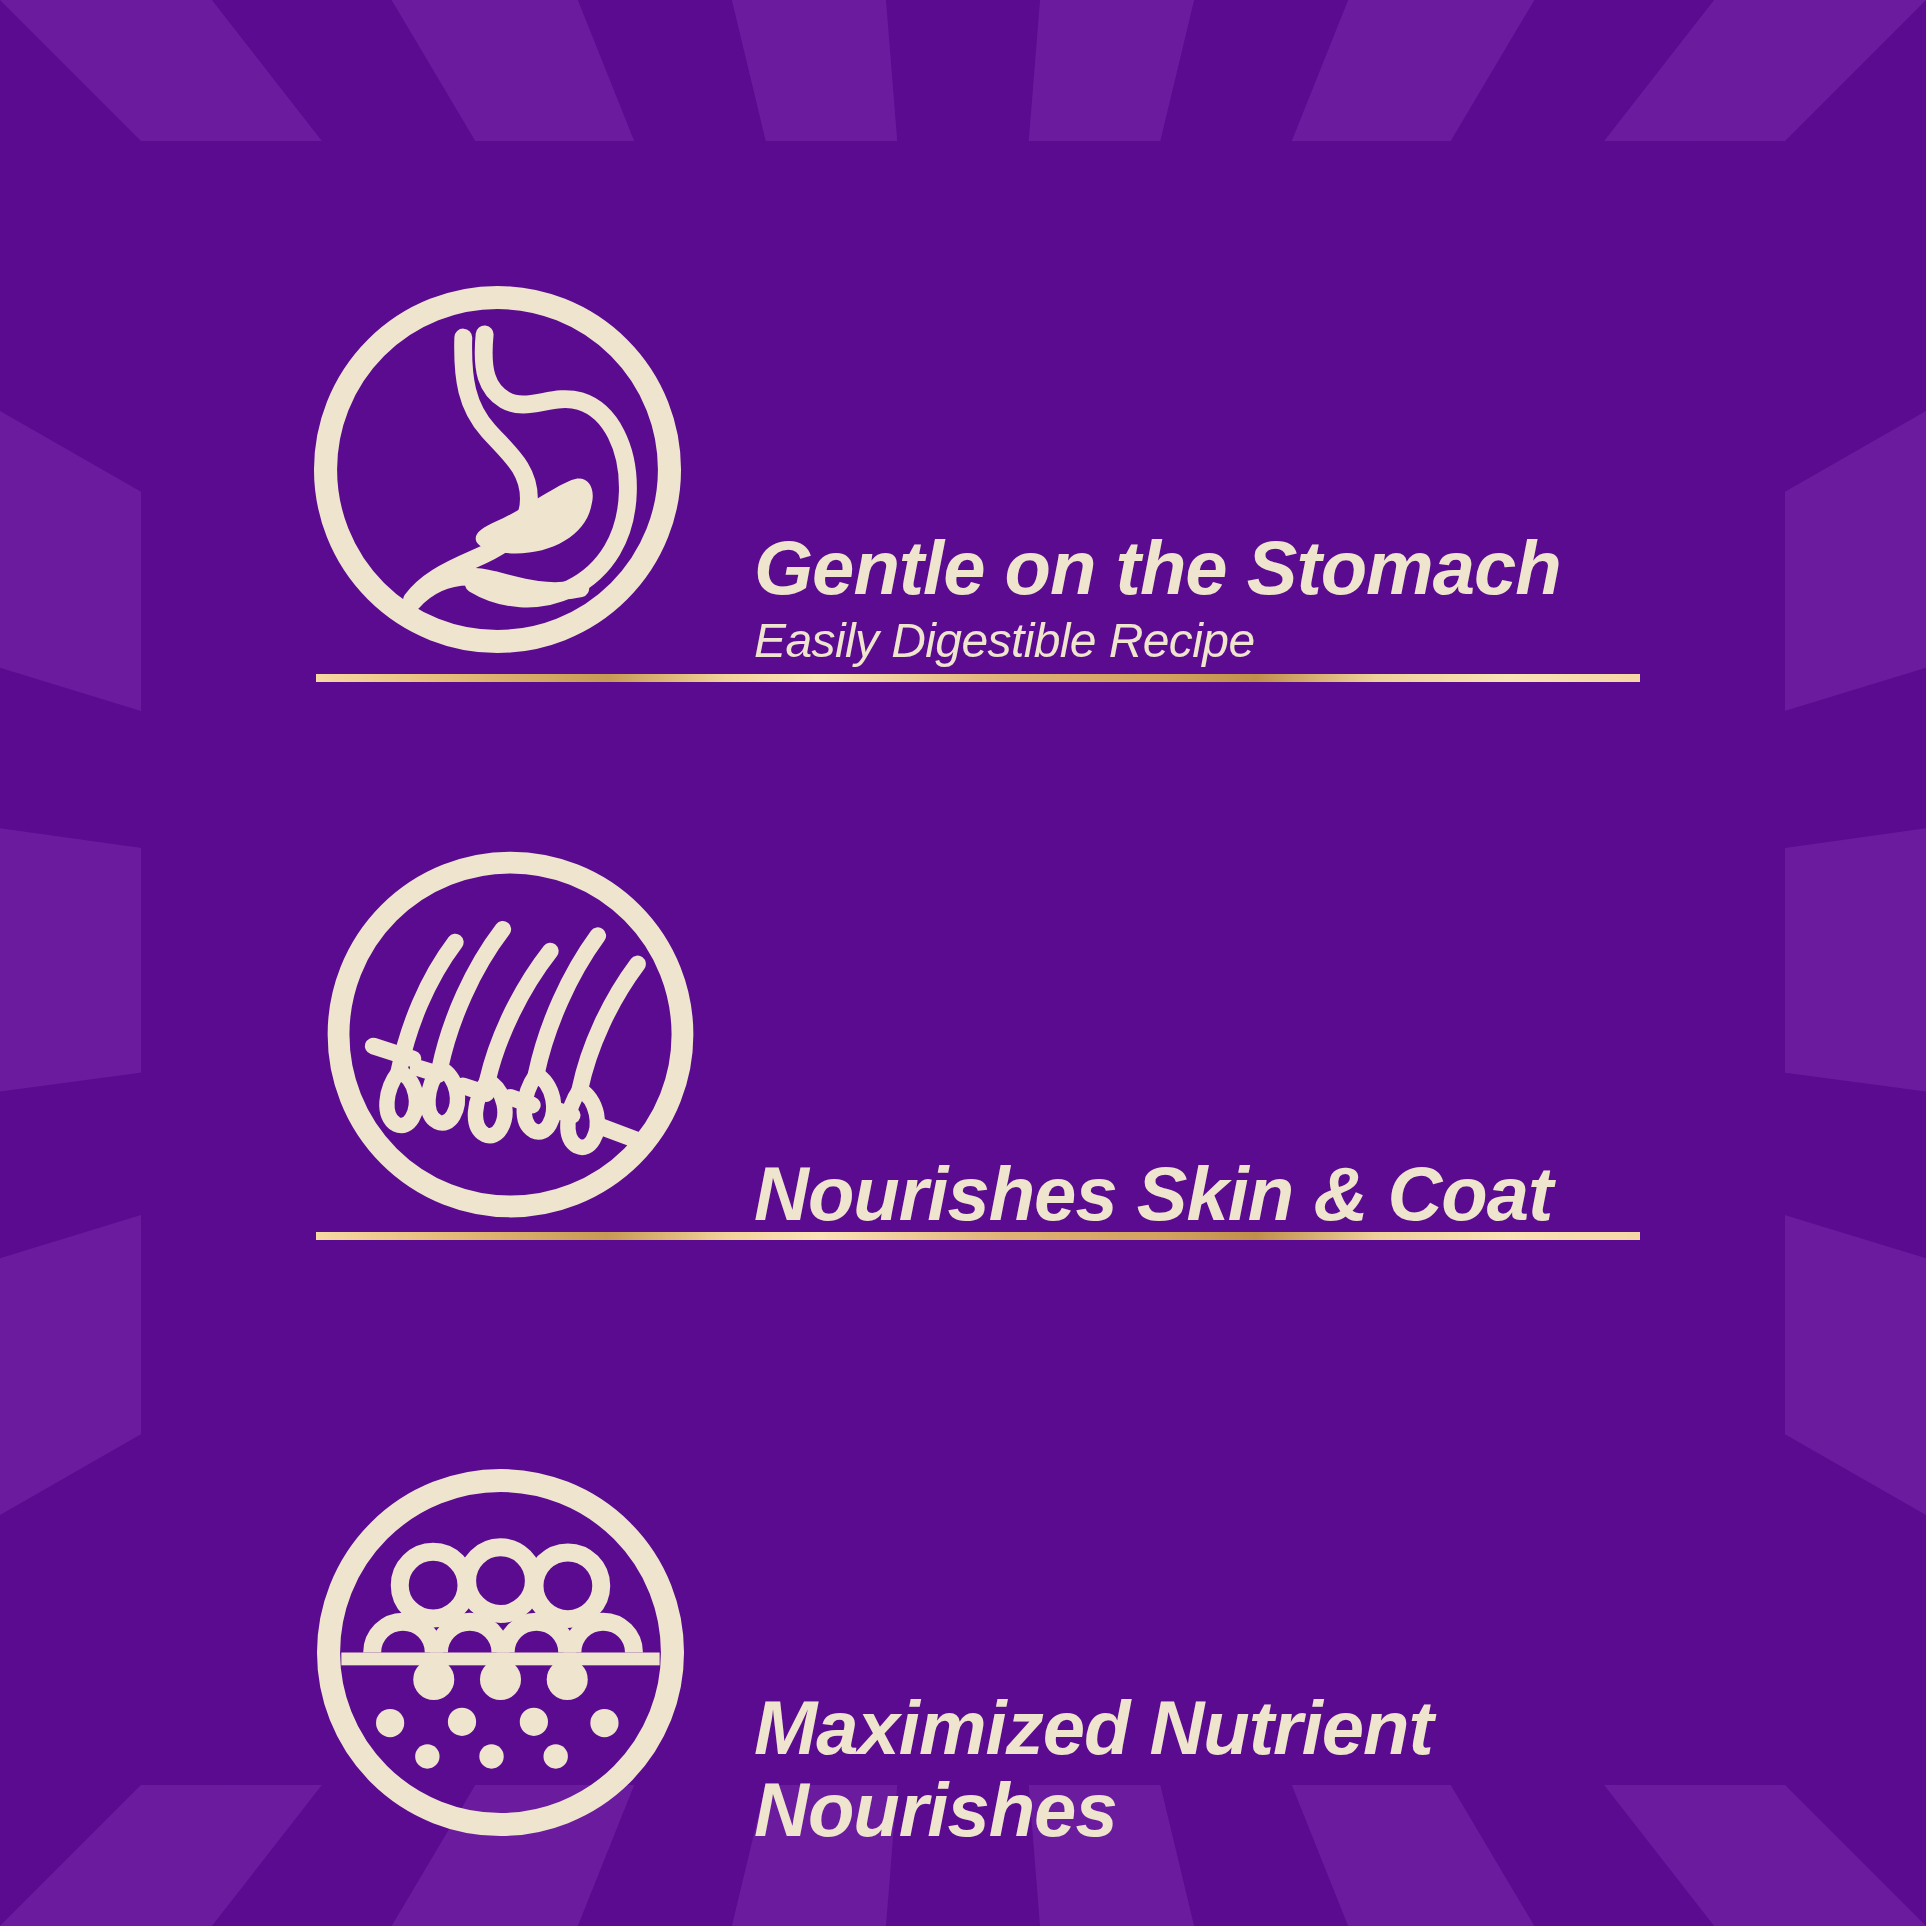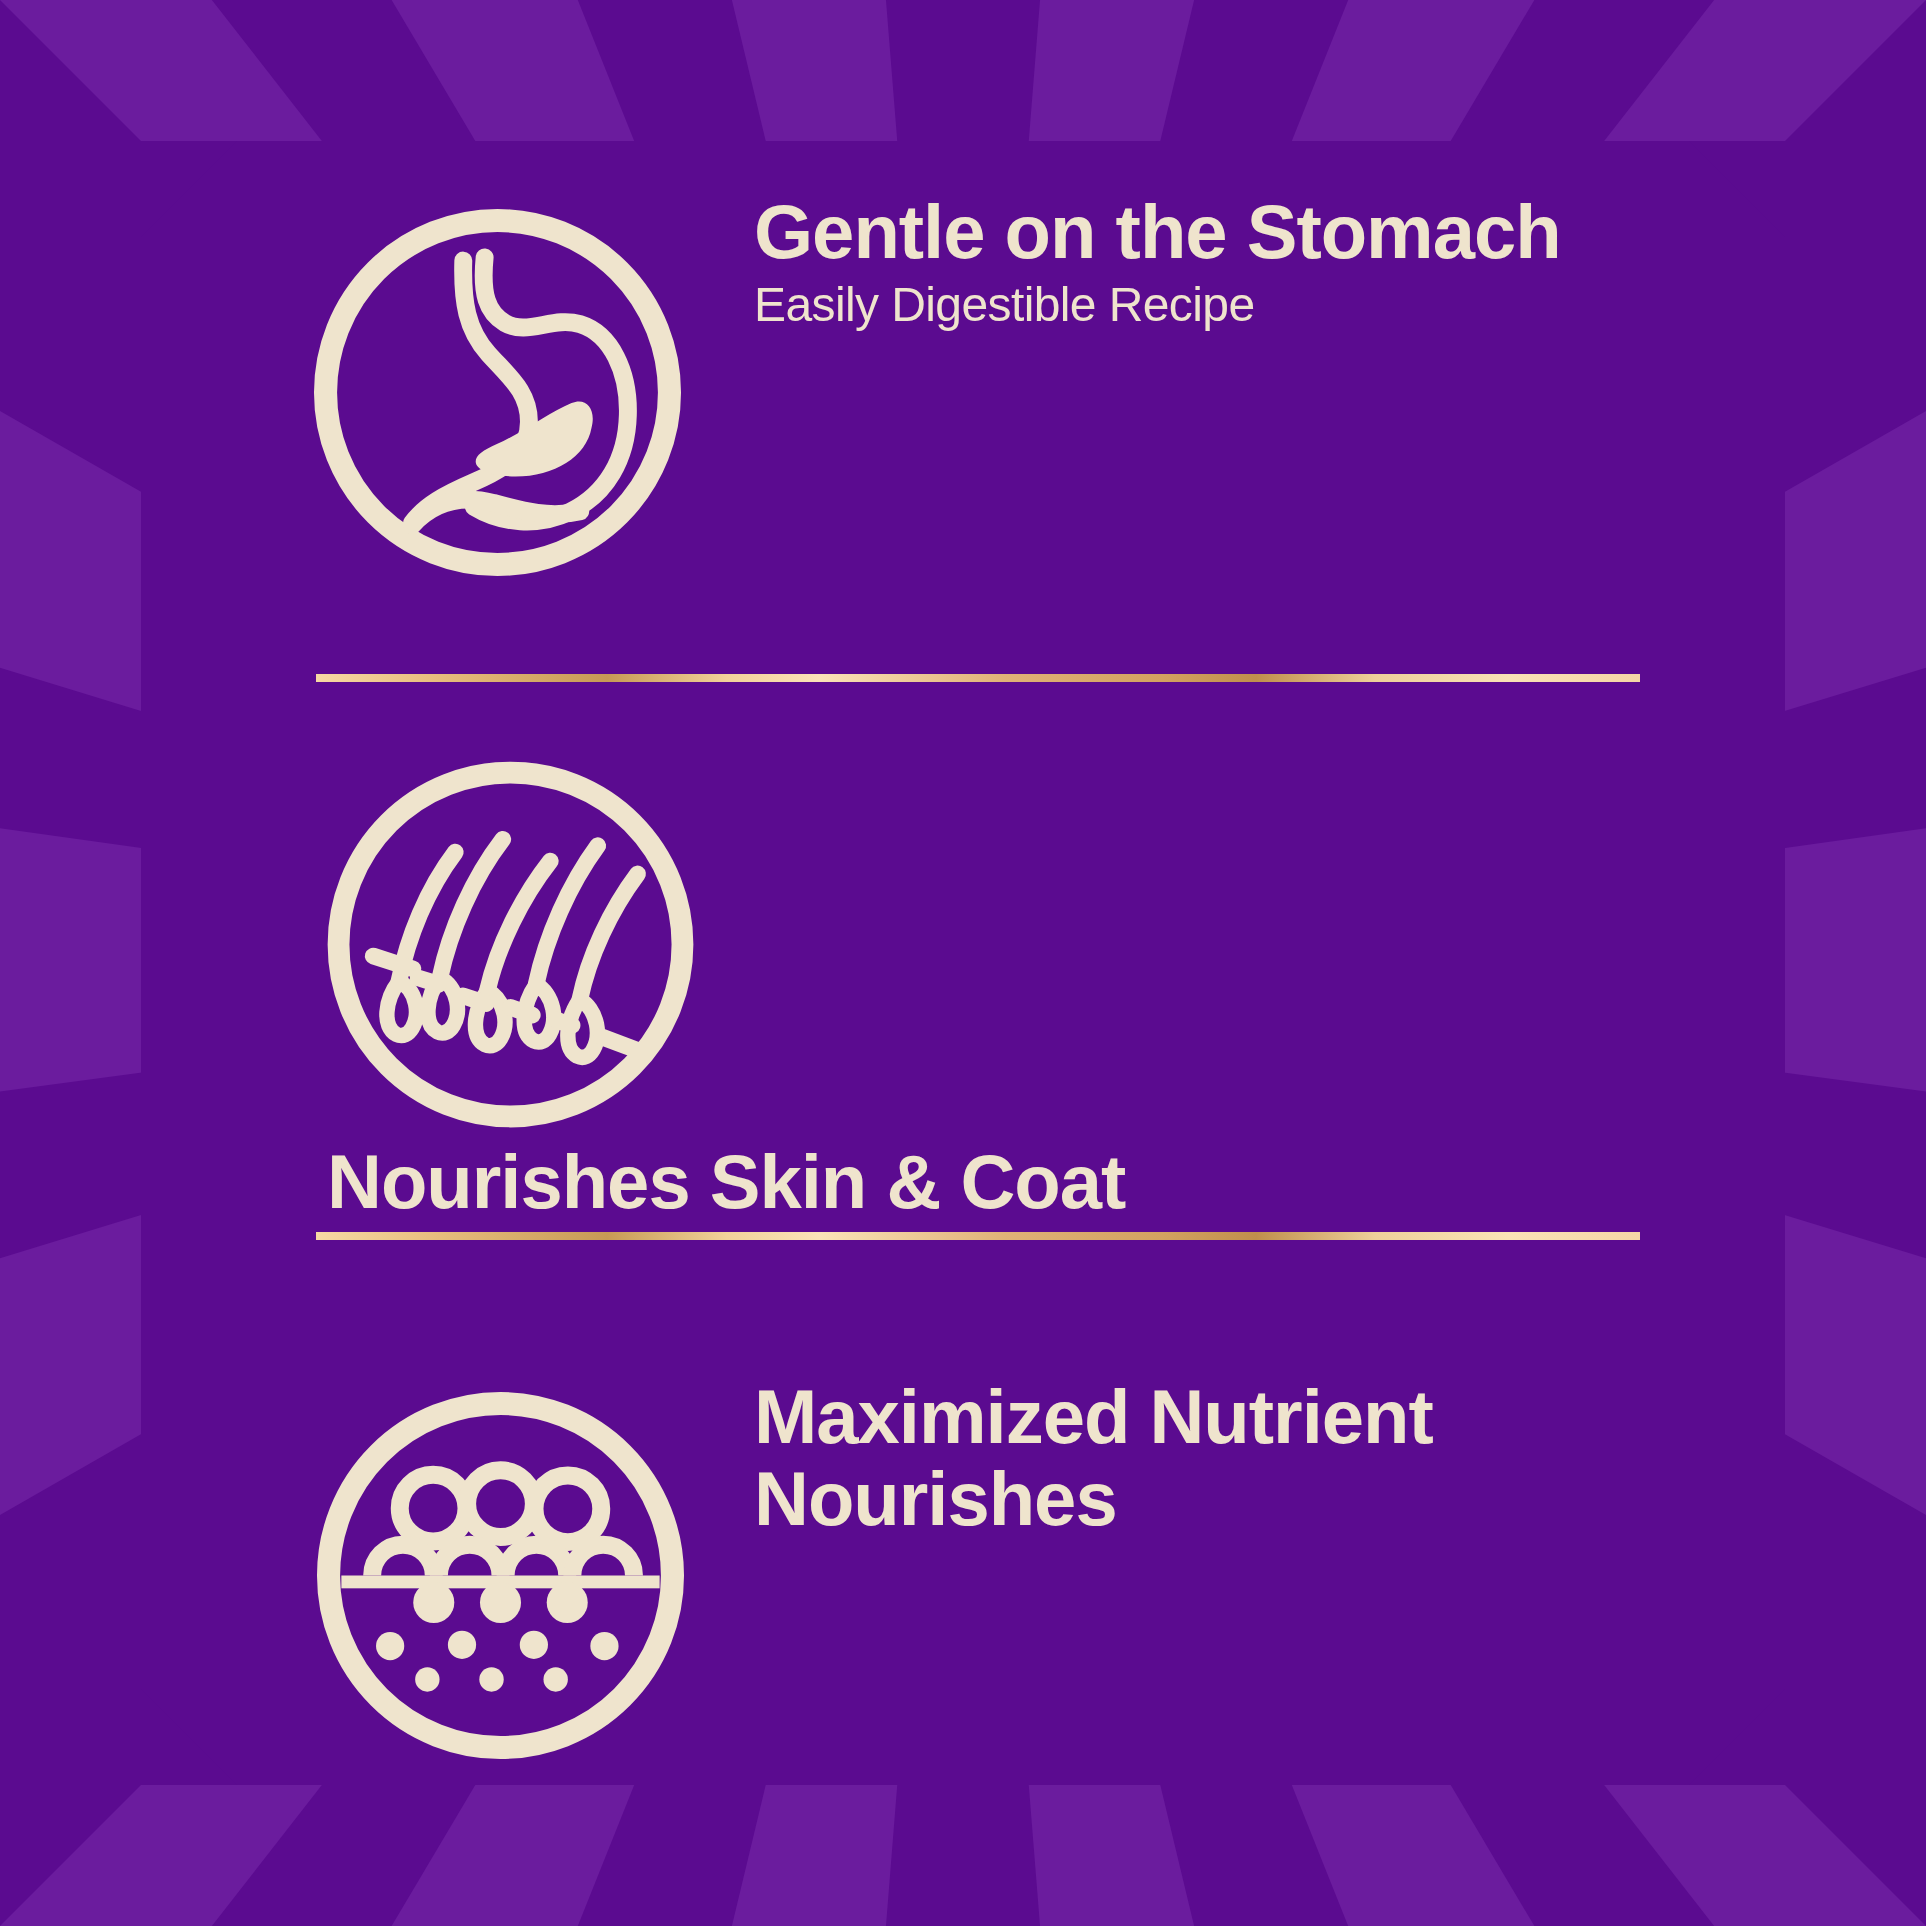--- a/index.html
+++ b/index.html
@@ -31,24 +31,25 @@
   .ch-tr{top:0;right:0;border-top:96px solid #5B0B90;border-left:96px solid transparent;}
   .ch-bl{bottom:0;left:0;border-bottom:96px solid #5B0B90;border-right:96px solid transparent;}
   .ch-br{bottom:0;right:0;border-bottom:96px solid #5B0B90;border-left:96px solid transparent;}
 
   
   .content{position:absolute;inset:0;}
 
   .feature{
     position:absolute;
     display:flex;
-    align-items:flex-start;
+    align-items:flex-end;
+    font-style:italic;
   }
   .f1{left:282px;top:193px;width:1412px;height:475px;}
-  .f2{left:282px;top:745px;width:1412px;height:488px;flex-direction:column;}
+  .f2{left:282px;top:745px;width:1412px;height:488px;}
   .f3{left:282px;top:1376px;width:1412px;height:475px;}
 
   .icon-wrap{
     width:398px;height:398px;
     flex:0 0 398px;
     display:flex;align-items:center;justify-content:center;
   }
   .icon-wrap svg{display:block;width:385px;height:385px;}
 
   .f1 .icon-wrap{margin-left:16px;}

